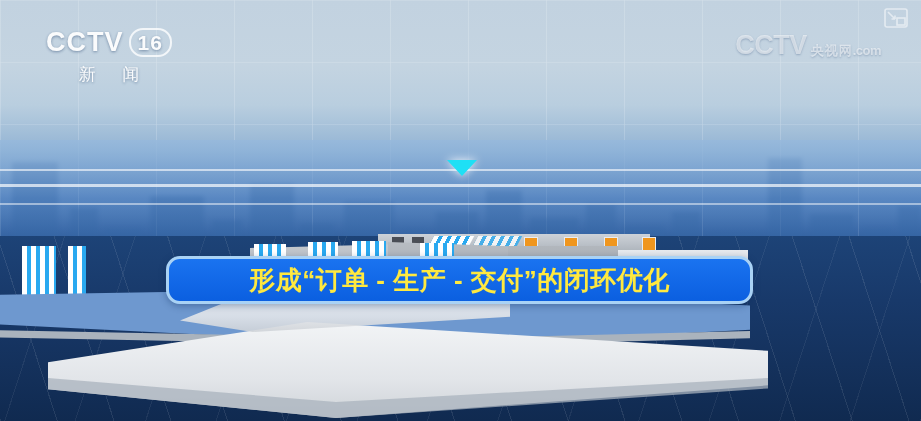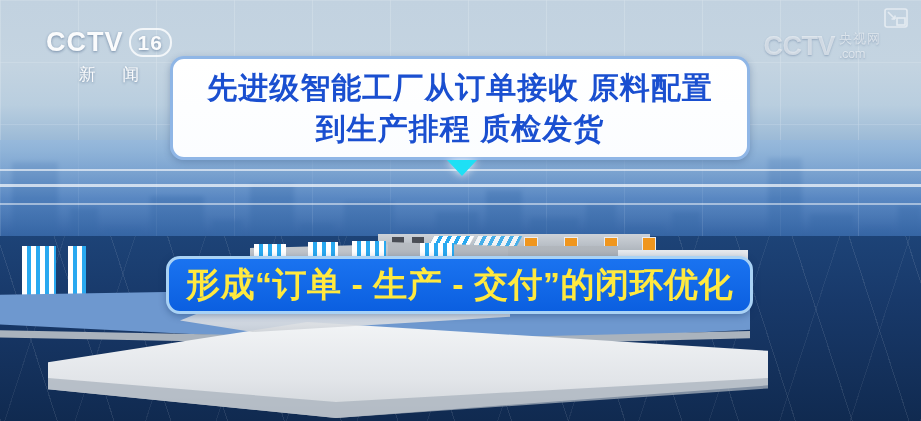--- a/index.html
+++ b/index.html
@@ -76,21 +76,21 @@
     padding:0 7px;height:25px;font-size:21px;font-weight:700;
   }
   .cctv-logo .row2{
     margin-top:6px;font-size:17px;letter-spacing:11px;text-indent:11px;font-weight:500;
   }
   .wm{
     position:absolute;right:40px;top:32px;display:flex;align-items:flex-end;gap:4px;
     color:rgba(255,255,255,.55);text-shadow:0 1px 2px rgba(60,90,130,.35);
   }
   .wm .wm-cc{font-size:27px;font-weight:700;letter-spacing:-.5px;line-height:1;}
-  .wm .wm-right{display:flex;flex-direction:column;line-height:1;}
+  .wm .wm-right{display:flex;flex-direction:row;line-height:1;font-weight:bold;}
   .wm .wm-cn{font-size:13px;letter-spacing:1px;margin-bottom:2px;}
   .wm .wm-com{font-size:13px;letter-spacing:-.5px;}
   .pip-icon{
     position:absolute;right:13px;top:8px;width:24px;height:20px;opacity:.55;
   }
 
   
   .banner{
     position:absolute;box-sizing:border-box;display:flex;flex-direction:column;
     align-items:center;justify-content:center;text-align:center;
@@ -105,25 +105,25 @@
   }
   #banner1 .ln{display:block;}
   #banner2{
     left:181px;top:182px;width:554px;height:56px;
     background:linear-gradient(180deg,#1a73f0 0%,#0b5fe0 100%);
     border:3px solid #a9d2f5;color:#ffffff;
     box-shadow:0 2px 7px rgba(10,40,90,.35);
     font-size:28px;letter-spacing:1.5px;
   }
   #banner3{
-    left:166px;top:256px;width:587px;height:58px;
+    left:166px;top:256px;width:587px;height:48px;
     background:linear-gradient(180deg,#1a73f0 0%,#0b5fe0 100%);
     border:3px solid #a9d2f5;color:#ffe93f;
     box-shadow:0 2px 7px rgba(10,40,90,.35);
-    font-size:34px;letter-spacing:.5px;
+    font-size:26px;letter-spacing:.5px;
   }
   .arrow{
     position:absolute;left:447px;top:160px;width:0;height:0;
     border-left:15px solid transparent;border-right:15px solid transparent;
     border-top:16px solid #1ee0f5;
     filter:drop-shadow(0 0 5px rgba(255,255,255,.9));
   }
 </style>
 </head>
 <body>
@@ -216,24 +216,20 @@
       <span class="wm-com">.com</span>
     </span>
   </div>
 
   <svg class="pip-icon" viewBox="0 0 24 20">
     <rect x="1" y="1" width="22" height="18" rx="2" fill="none" stroke="#ffffff" stroke-width="1.6"></rect>
     <rect x="13" y="10" width="8" height="7" fill="none" stroke="#ffffff" stroke-width="1.6"></rect>
     <path d="M4 4 L11 11 M11 11 L7.5 11 M11 11 L11 7.5" fill="none" stroke="#ffffff" stroke-width="1.6"></path>
   </svg>
 
-  <div class="banner" id="banner1">
-    <span class="ln">先进级智能工厂从订单接收 原料配置</span>
-    <span class="ln">到生产排程 质检发货</span>
-  </div>
 
   <div class="arrow"></div>
 
 
   <div class="banner" id="banner3">
     <span class="ln">形成“订单 - 生产 - 交付”的闭环优化</span>
   </div>
 
 </div>
 

